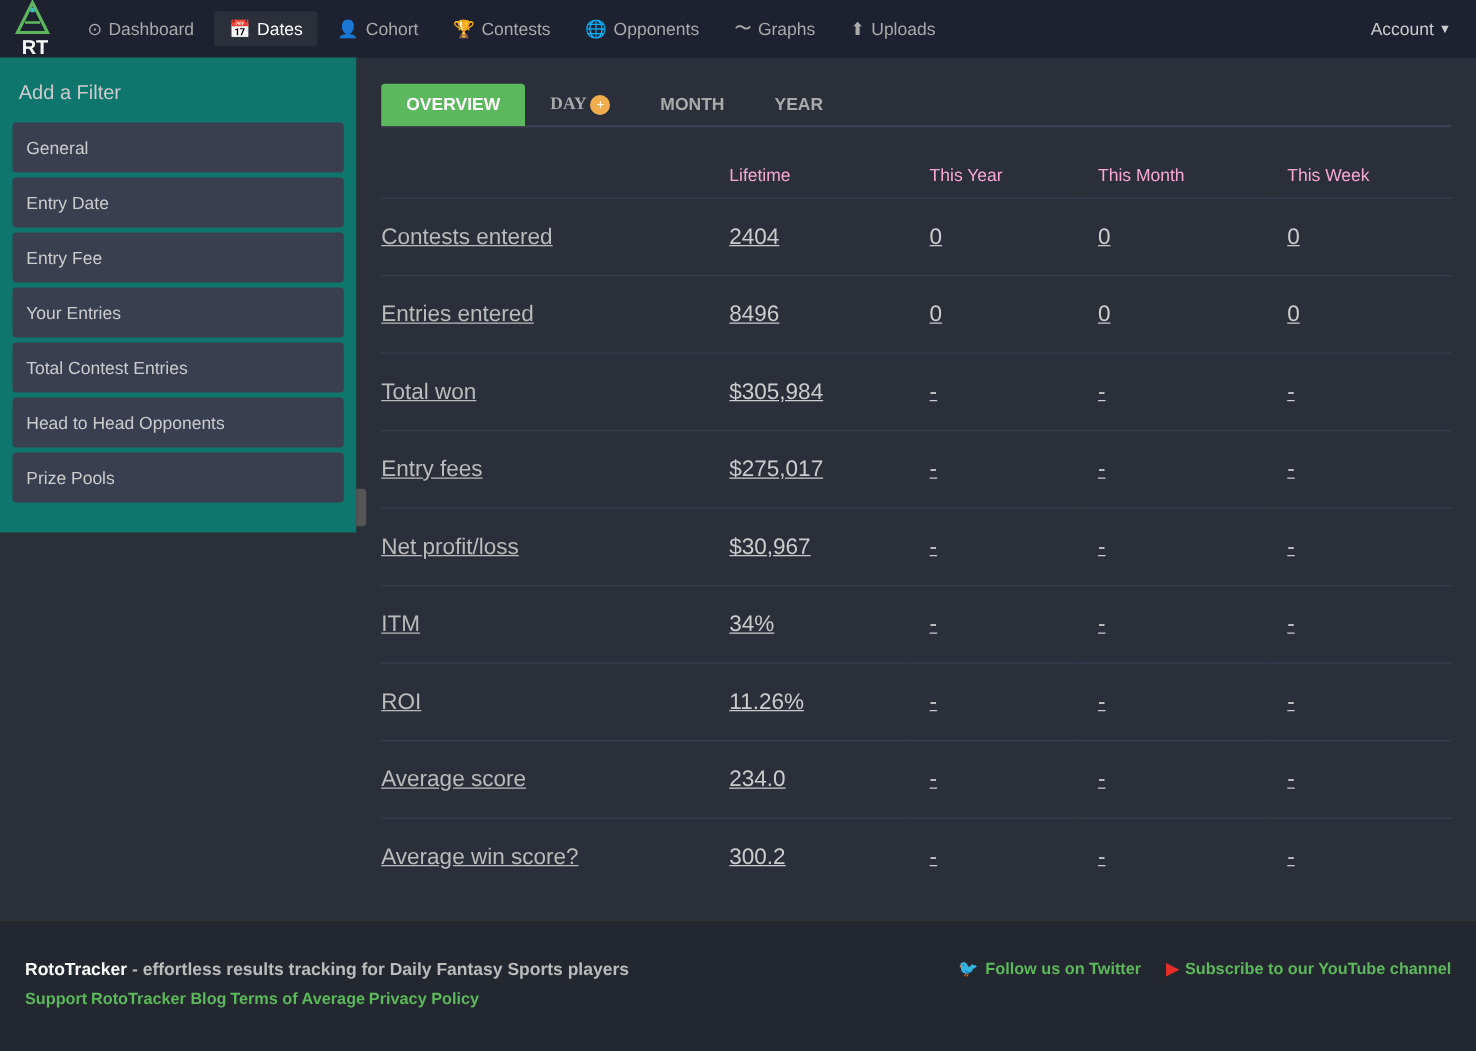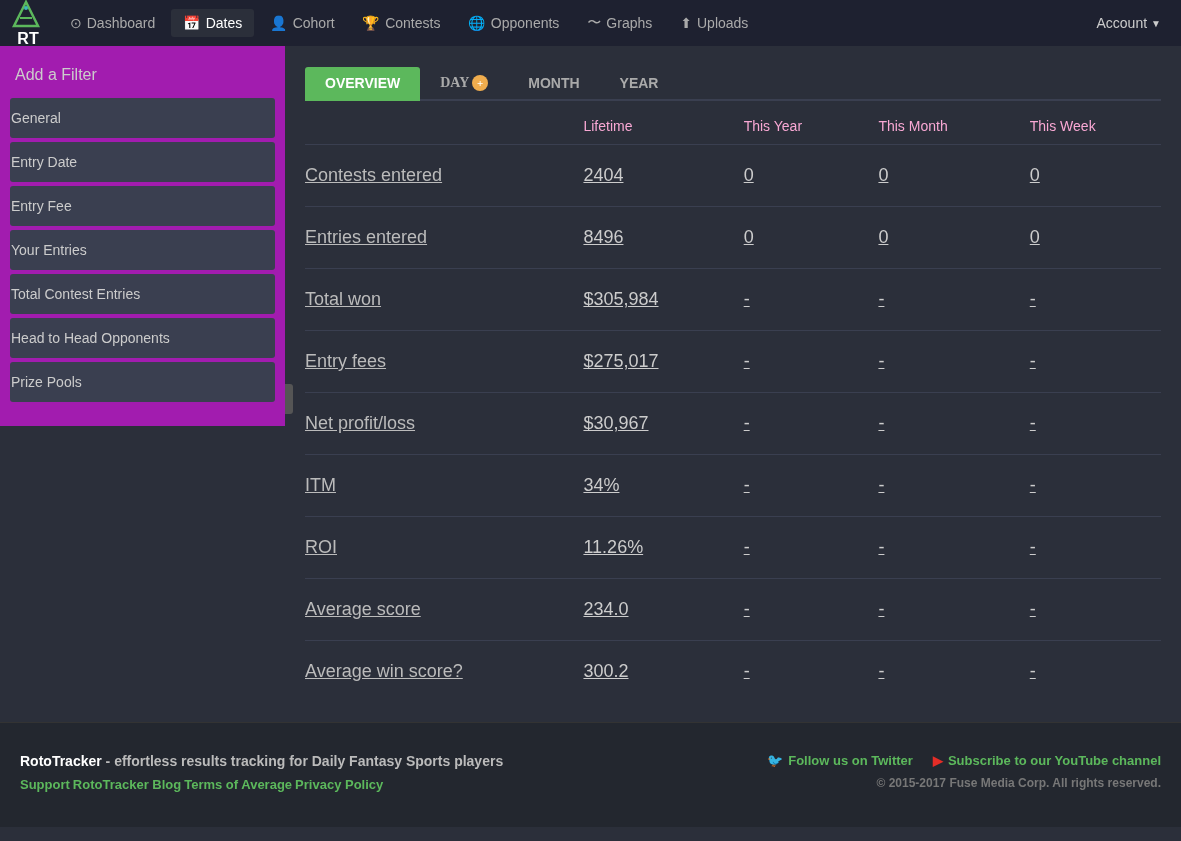--- a/index.html
+++ b/index.html
@@ -55,33 +55,33 @@
     
     .main-container {
       display: flex;
       min-height: calc(100vh - 46px - 120px);
     }
 
     
     .sidebar {
       width: 285px;
       padding: 20px 10px;
-      background: #a21caf;
+      background: #0f766e;
       flex-shrink: 0;
     }
     .sidebar-title {
       color: #ccc;
       font-size: 16px;
       margin-bottom: 14px;
       padding-left: 5px;
     }
     .filter-item {
       background: #3a3f50;
       color: #ccc;
-      padding: 12px 1px;
+      padding: 12px 11px;
       border-radius: 3px;
       margin-bottom: 4px;
       cursor: pointer;
       font-size: 14px;
       display: flex;
       align-items: center;
       justify-content: space-between;
     }
     .sidebar-handle {
       position: absolute;
@@ -100,21 +100,21 @@
     
     .content {
       flex: 1;
       padding: 20px;
     }
 
     
     .tabs {
       display: flex;
       align-items: center;
-      margin-bottom: 7px;
+      margin-bottom: 20px;
       border-bottom: 2px solid #3a3f50;
       padding-bottom: 0;
     }
     .tab-btn {
       padding: 8px 20px;
       border: none;
       background: transparent;
       color: #aaa;
       cursor: pointer;
       font-size: 14px;
@@ -398,16 +398,15 @@
       <div class="footer-social" id="footer-social-container">
           <a class="social-link" href="#">
             <span class="twitter-icon">🐦</span>
             <span>Follow us on Twitter</span>
           </a>
           <a class="social-link" href="#">
             <span class="youtube-icon">▶</span>
             <span>Subscribe to our YouTube channel</span>
           </a>
         </div>
-      <div class="footer-copy">© 2015-2017 Fuse Media Corp. All rights reserved.</div>
     </div>
   </div>
 </footer>
 
 </body></html>

